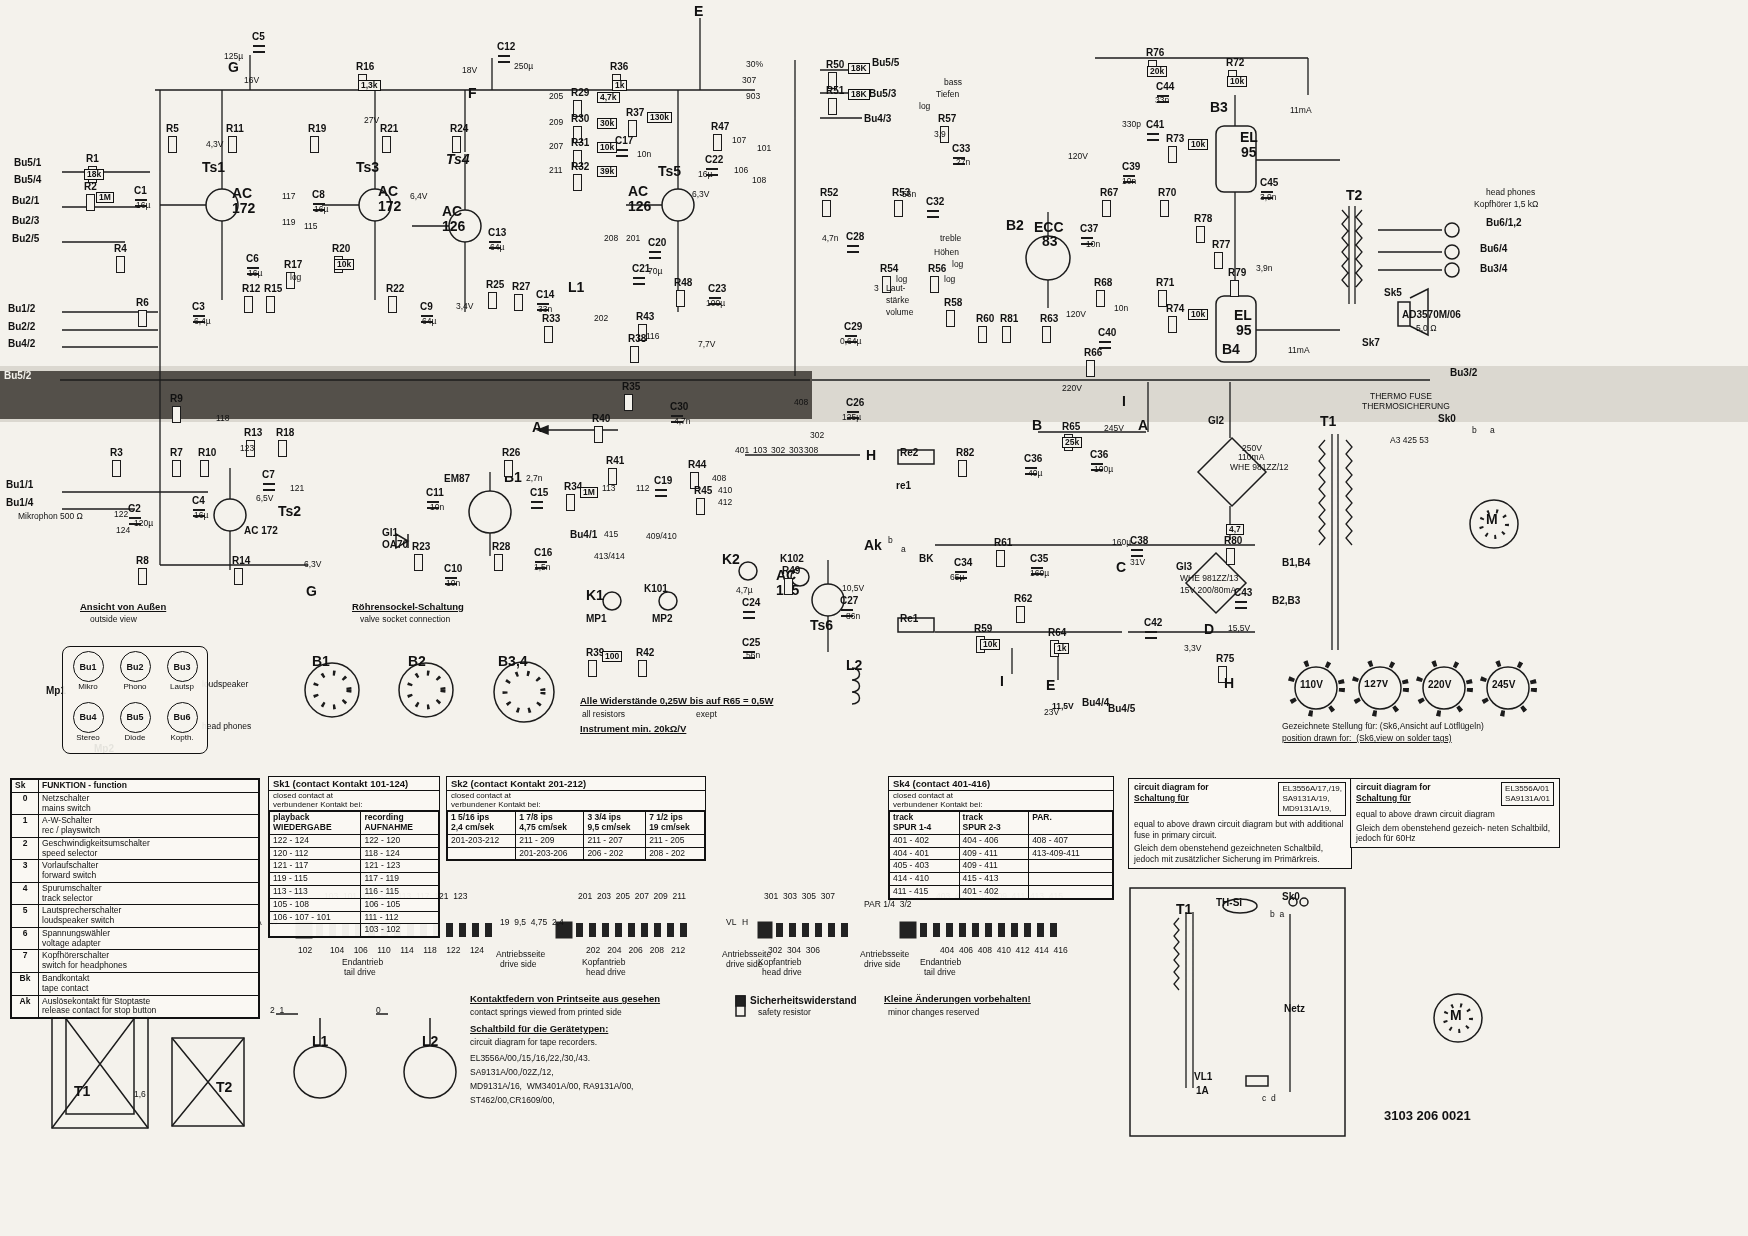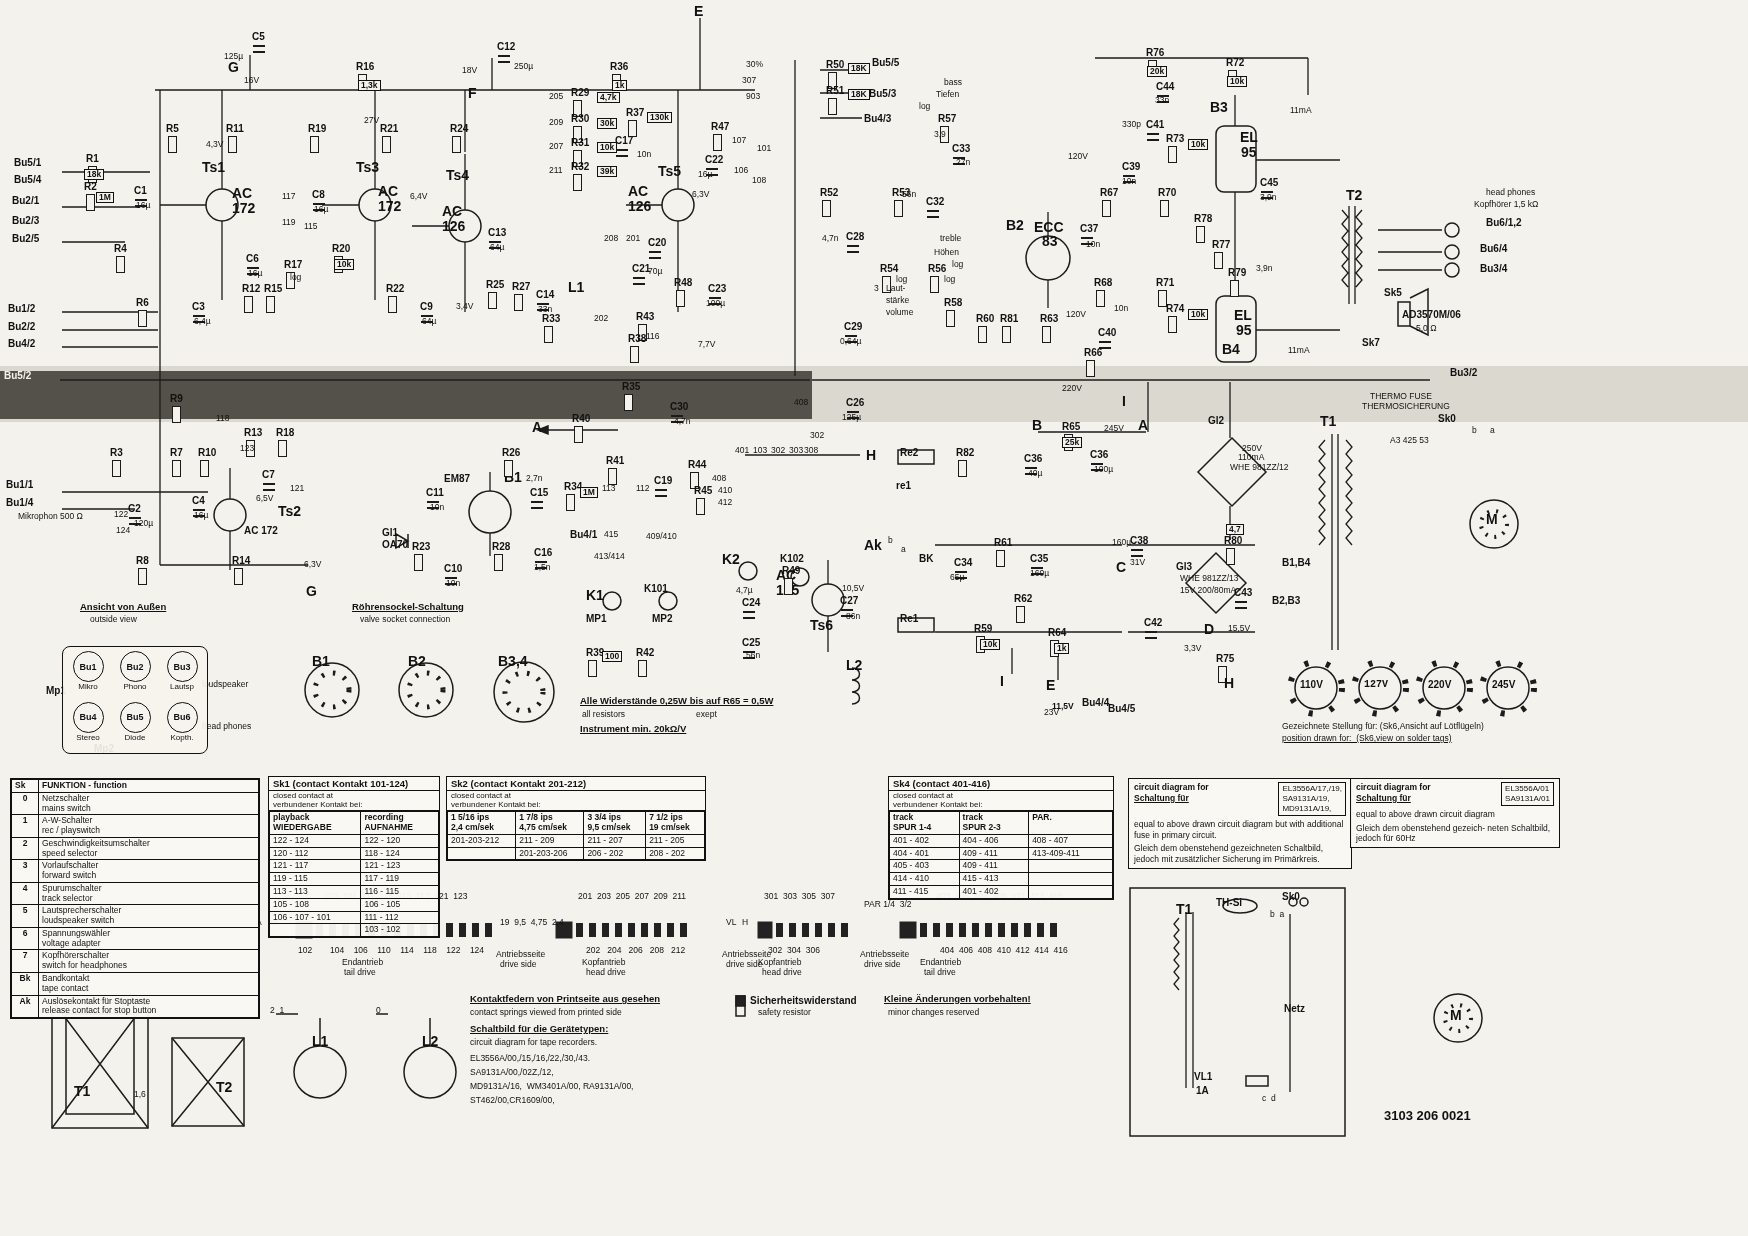--- a/index.html
+++ b/index.html
@@ -296,21 +296,21 @@
       <span class="lbl sm" style="left: 1094px; top: 465px;">100µ</span>
       <span class="lbl" style="left: 896px; top: 481px;">re1</span>
       <span class="lbl sm" style="left: 735px; top: 446px;">401</span>
       <span class="lbl sm" style="left: 753px; top: 446px;">103</span>
       <span class="lbl sm" style="left: 771px; top: 446px;">302</span>
       <span class="lbl sm" style="left: 789px; top: 446px;">303</span>
       <span class="lbl sm" style="left: 804px; top: 446px;">308</span>
       <span class="lbl sm" style="left: 810px; top: 431px;">302</span>
       <span class="lbl big" style="left: 866px; top: 448px;">H</span>
       <span class="lbl big" style="left: 532px; top: 420px;">A</span>
-      <span class="lbl r" style="left: 572px; top: 414px;">R40</span>
+      <span class="lbl r" style="left: 592px; top: 414px;">R40</span>
       <span class="lbl c" style="left: 670px; top: 402px;">C30</span>
       <span class="lbl sm" style="left: 674px; top: 417px;">4,7n</span>
       <span class="lbl" style="left: 444px; top: 474px;">EM87</span>
       <span class="lbl big" style="left: 504px; top: 470px;">B1</span>
       <span class="lbl r" style="left: 502px; top: 448px;">R26</span>
       <span class="lbl c" style="left: 426px; top: 488px;">C11</span>
       <span class="lbl sm" style="left: 430px; top: 503px;">10n</span>
       <span class="lbl c" style="left: 530px; top: 488px;">C15</span>
       <span class="lbl sm" style="left: 526px; top: 474px;">2,7n</span>
       <span class="lbl r" style="left: 564px; top: 482px;">R34</span>
@@ -415,21 +415,21 @@
       <span class="lbl big" style="left: 202px; top: 160px;">Ts1</span>
       <span class="lbl big" style="left: 232px; top: 186px;">AC</span>
       <span class="lbl big" style="left: 232px; top: 201px;">172</span>
       <span class="lbl r" style="left: 308px; top: 124px;">R19</span>
       <span class="lbl sm" style="left: 364px; top: 116px;">27V</span>
       <span class="lbl r" style="left: 380px; top: 124px;">R21</span>
       <span class="lbl big" style="left: 356px; top: 160px;">Ts3</span>
       <span class="lbl big" style="left: 378px; top: 184px;">AC</span>
       <span class="lbl big" style="left: 378px; top: 199px;">172</span>
       <span class="lbl r" style="left: 450px; top: 124px;">R24</span>
-      <span class="lbl big" style="left: 446px; top: 168px;">Ts4</span>
+      <span class="lbl big" style="left: 446px; top: 152px; font-style: italic;">Ts4</span>
       <span class="lbl big" style="left: 442px; top: 204px;">AC</span>
       <span class="lbl big" style="left: 442px; top: 219px;">126</span>
       <span class="lbl sm" style="left: 410px; top: 192px;">6,4V</span>
       <span class="lbl big" style="left: 628px; top: 184px;">AC</span>
       <span class="lbl big" style="left: 628px; top: 199px;">126</span>
       <span class="lbl big" style="left: 658px; top: 164px;">Ts5</span>
       <span class="lbl sm" style="left: 692px; top: 190px;">6,3V</span>
       <span class="lbl c" style="left: 312px; top: 190px;">C8</span>
       <span class="lbl sm" style="left: 314px; top: 205px;">16µ</span>
       <span class="lbl sm" style="left: 282px; top: 192px;">117</span>

